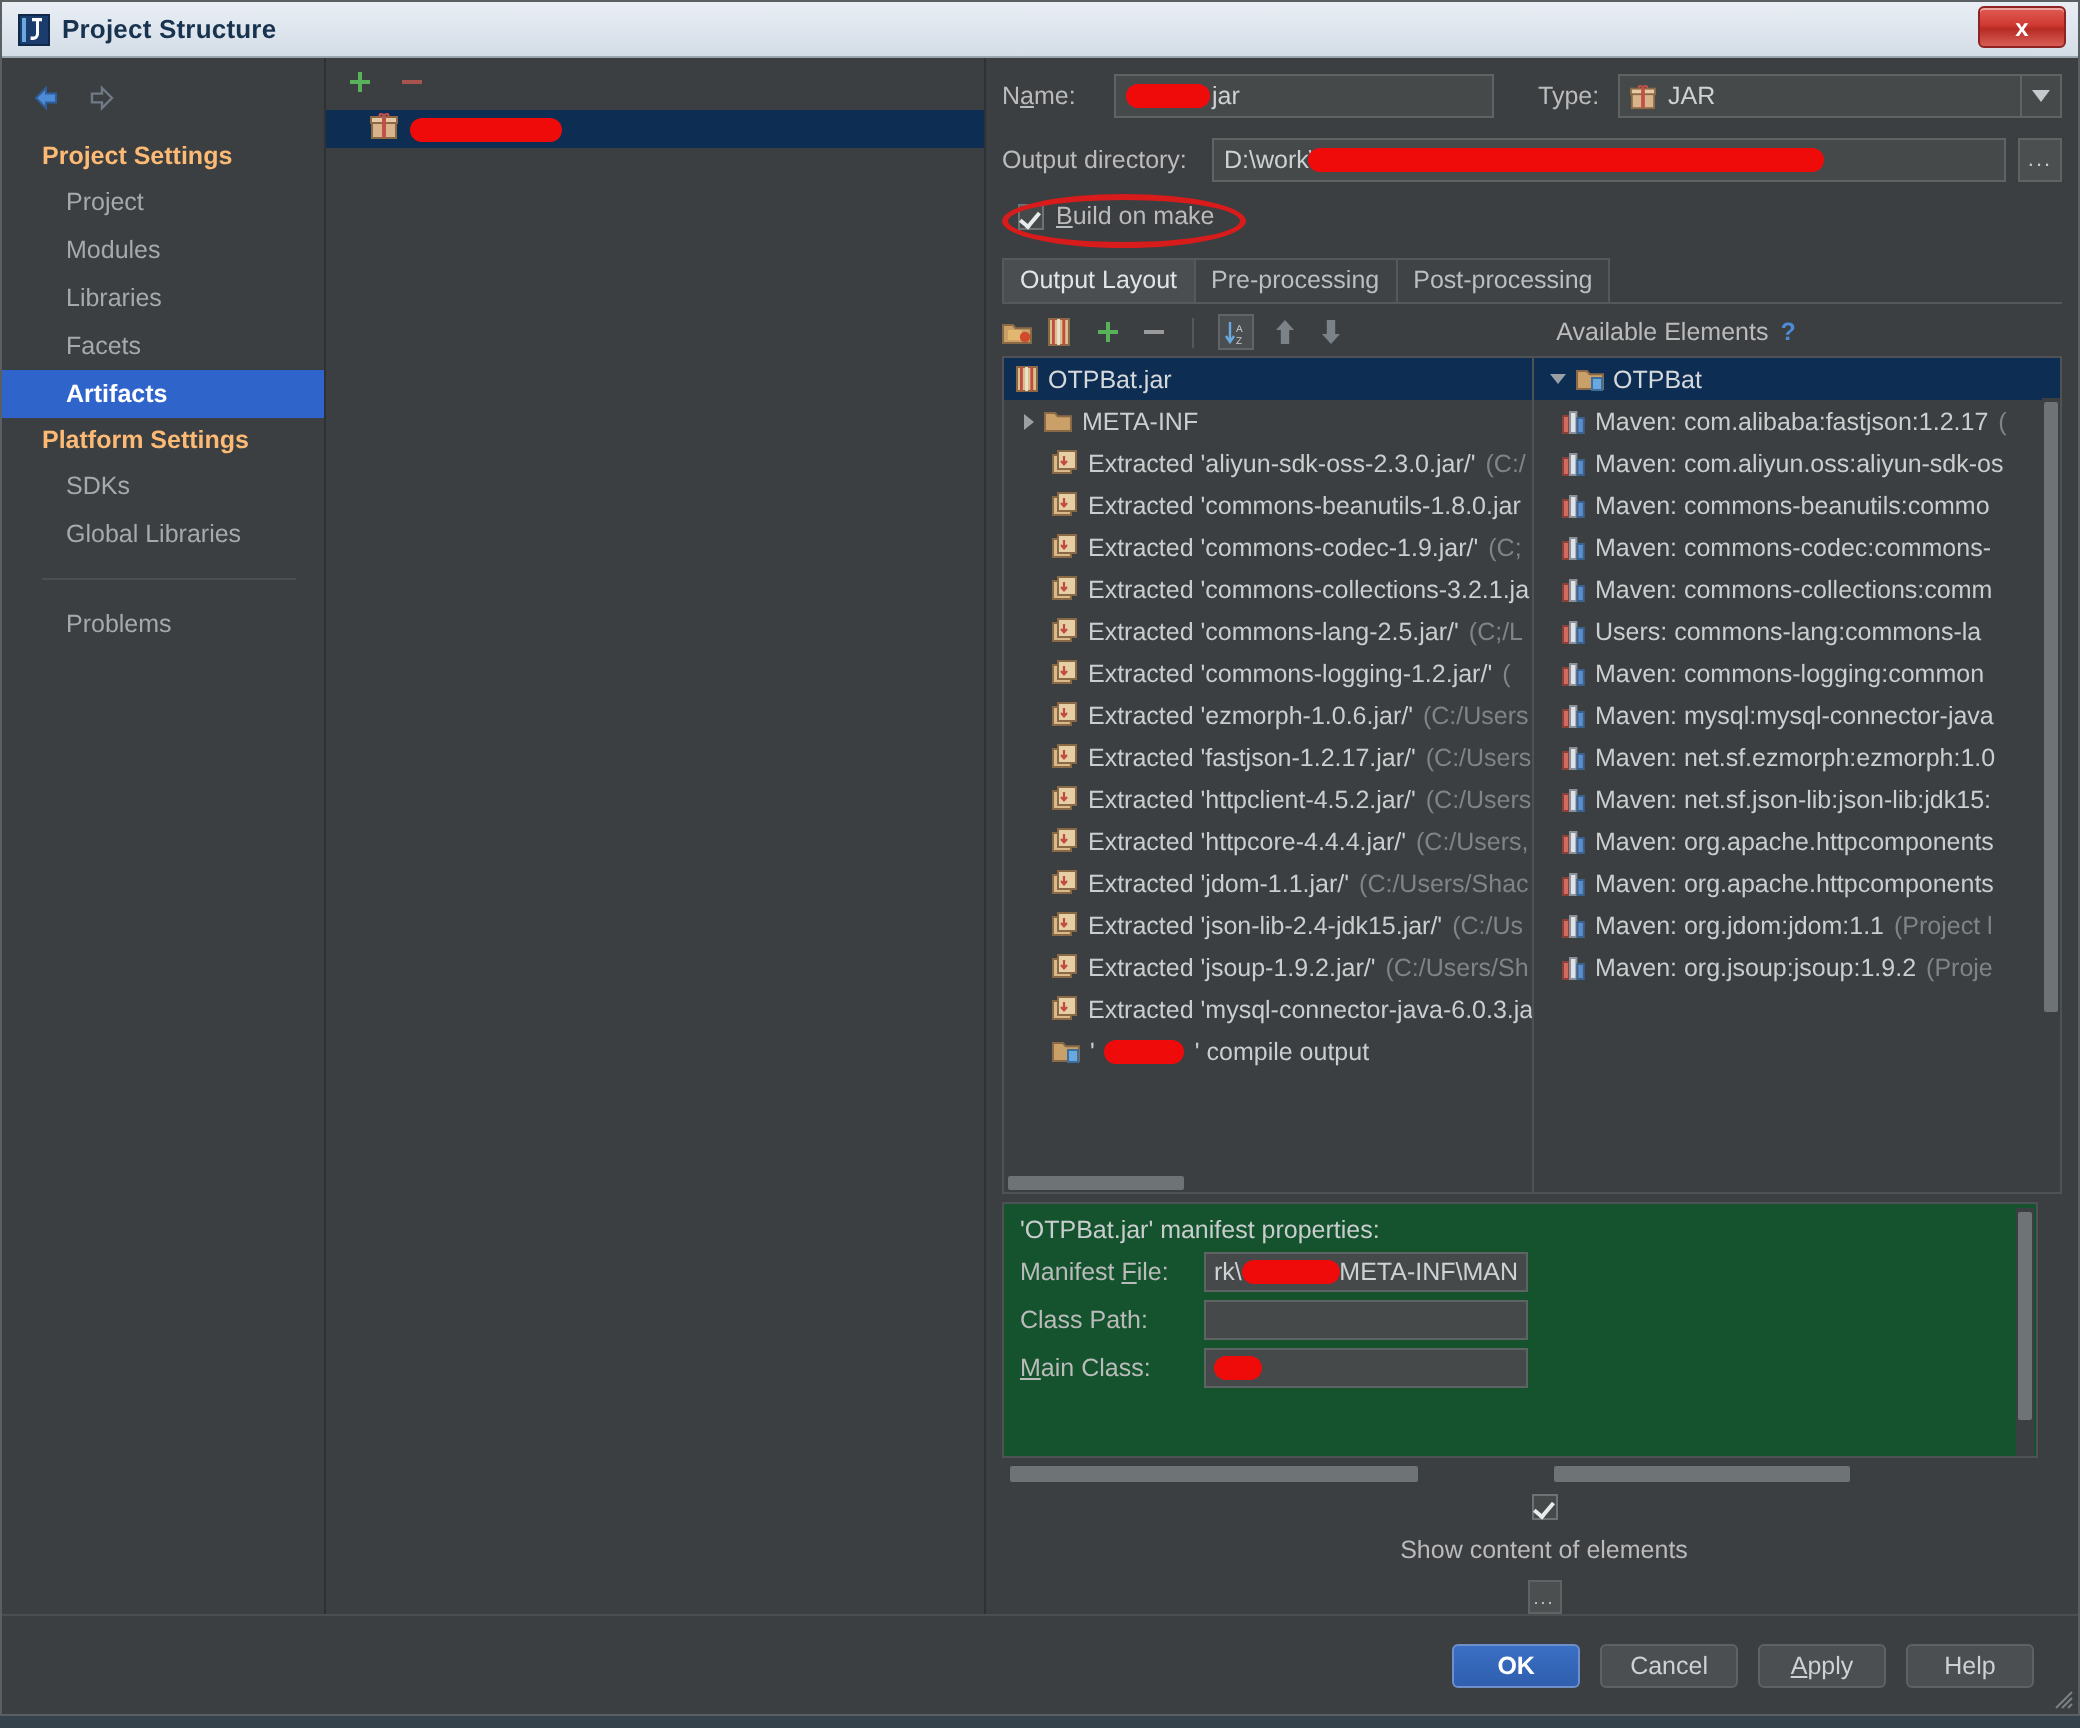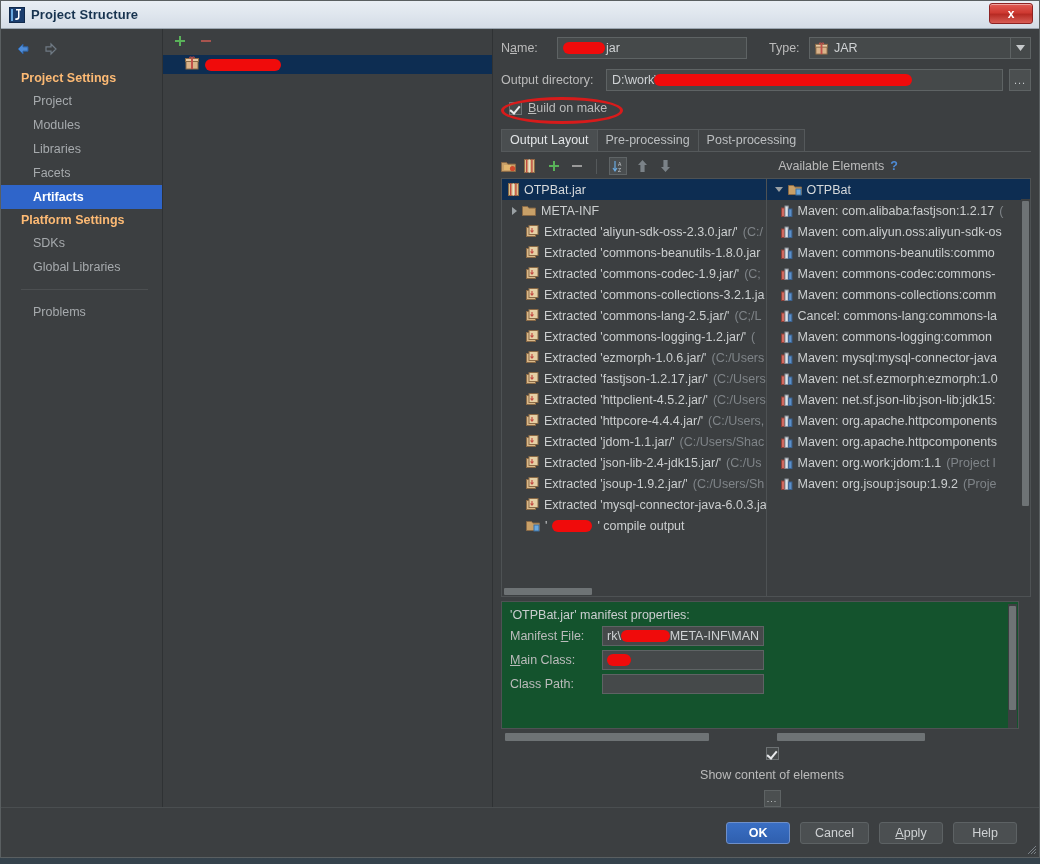--- a/index.html
+++ b/index.html
@@ -784,21 +784,21 @@
           </div>
 
           <div class="tree-row indent-1">
             <span style="display:flex;margin-left:6px;">
               <svg width="12" height="12" viewBox="0 0 12 12">
                   <rect x="0.5" y="3" width="3" height="8.5" fill="#d16a5f" stroke="#8d4038"></rect>
                   <rect x="4" y="1" width="3.2" height="10.5" fill="#dde3e8" stroke="#8a9199"></rect>
                   <rect x="7.7" y="4" width="3.2" height="7.5" fill="#5b8fc9" stroke="#3a6391"></rect>
                 </svg>
             </span>
-            <span>Cancel: commons-lang:commons-la</span>
+            <span>Users: commons-lang:commons-la</span>
           </div>
 
           <div class="tree-row indent-1">
             <span style="display:flex;margin-left:6px;">
               <svg width="12" height="12" viewBox="0 0 12 12">
                   <rect x="0.5" y="3" width="3" height="8.5" fill="#d16a5f" stroke="#8d4038"></rect>
                   <rect x="4" y="1" width="3.2" height="10.5" fill="#dde3e8" stroke="#8a9199"></rect>
                   <rect x="7.7" y="4" width="3.2" height="7.5" fill="#5b8fc9" stroke="#3a6391"></rect>
                 </svg>
             </span>
@@ -861,21 +861,21 @@
           </div>
 
           <div class="tree-row indent-1">
             <span style="display:flex;margin-left:6px;">
               <svg width="12" height="12" viewBox="0 0 12 12">
                   <rect x="0.5" y="3" width="3" height="8.5" fill="#d16a5f" stroke="#8d4038"></rect>
                   <rect x="4" y="1" width="3.2" height="10.5" fill="#dde3e8" stroke="#8a9199"></rect>
                   <rect x="7.7" y="4" width="3.2" height="7.5" fill="#5b8fc9" stroke="#3a6391"></rect>
                 </svg>
             </span>
-            <span>Maven: org.work:jdom:1.1</span>
+            <span>Maven: org.jdom:jdom:1.1</span>
             <span class="dim">(Project l</span>
           </div>
 
           <div class="tree-row indent-1">
             <span style="display:flex;margin-left:6px;">
               <svg width="12" height="12" viewBox="0 0 12 12">
                   <rect x="0.5" y="3" width="3" height="8.5" fill="#d16a5f" stroke="#8d4038"></rect>
                   <rect x="4" y="1" width="3.2" height="10.5" fill="#dde3e8" stroke="#8a9199"></rect>
                   <rect x="7.7" y="4" width="3.2" height="7.5" fill="#5b8fc9" stroke="#3a6391"></rect>
                 </svg>
@@ -896,29 +896,29 @@
         <div class="mrow">
           <span class="mlbl">Manifest <u>F</u>ile:</span>
           <div class="mfield" style="width:162px;">
             <span>rk\</span>
             <span class="redact" style="width:50px;"></span>
             <span>META-INF\MAN</span>
           </div>
         </div>
 
         <div class="mrow">
+          <span class="mlbl">Class Path:</span>
+          <div class="mfield" style="width:162px;"></div>
+        </div>
+
+        <div class="mrow">
           <span class="mlbl"><u>M</u>ain Class:</span>
           <div class="mfield" style="width:162px;">
             <span class="redact" style="width:24px;"></span>
           </div>
-        </div>
-
-        <div class="mrow">
-          <span class="mlbl">Class Path:</span>
-          <div class="mfield" style="width:162px;"></div>
         </div>
 
         <div class="vscroll" style="top:2px;right:1px;">
           <div class="thumb" style="height:104px;"></div>
         </div>
       </div>
 
       <div id="bottom-strip" style="display:block;position:relative;height:12px;margin-top:2px;">
         <div style="position:absolute;left:4px;top:2px;width:204px;height:8px;background:#6e7375;border-radius:1px;"></div>
         <div style="position:absolute;left:276px;top:2px;width:148px;height:8px;background:#6e7375;border-radius:1px;"></div>

